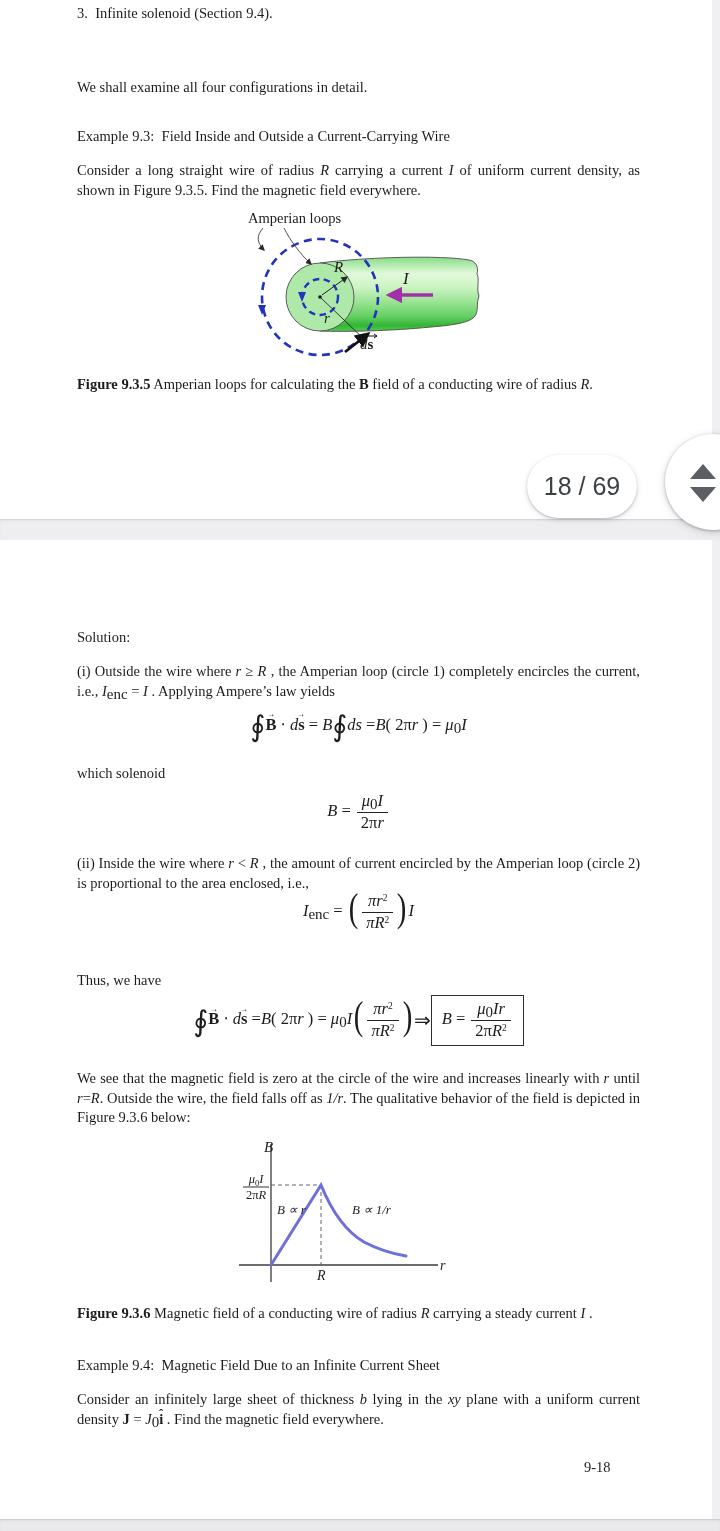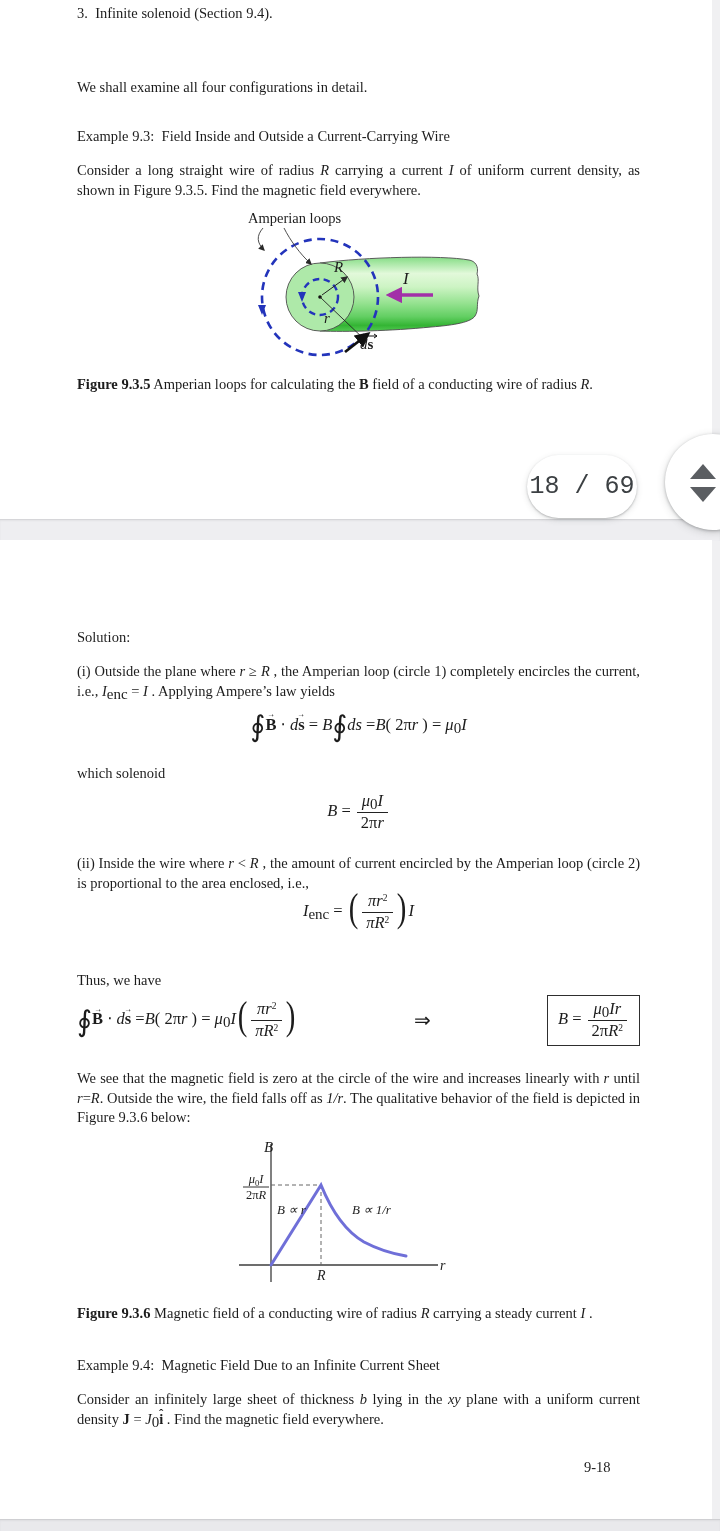--- a/index.html
+++ b/index.html
@@ -17,32 +17,32 @@
   i,.it{font-style:italic}
   sub{font-size:15px;vertical-align:-3px;line-height:0}
   sup{font-size:9.5px;vertical-align:5px;line-height:0}
   .eq{text-align:center;font-size:16.5px}
   .oint{font-size:1.75em;vertical-align:-0.22em;line-height:0}
   .frac{display:inline-block;vertical-align:middle;text-align:center;line-height:1.15;margin:0 2px}
   .frac .num{display:block;border-bottom:1px solid #222;padding:0 4px 1px}
   .frac .den{display:block;padding:1px 4px 0}
   .bp{font-size:40px;line-height:0;vertical-align:-0.12em;display:inline-block;transform:scaleX(.72)}
   .eqbox{display:inline-block;border:1.5px solid #2e2e2e;padding:4px 10px}
-  .eqrow{display:flex;align-items:center;justify-content:space-between}
+  .eqrow{display:flex;align-items:center;justify-content:center}
   .vec{position:relative;display:inline-block;font-weight:bold}
   .vec::after{content:"→";position:absolute;left:50%;top:-0.70em;
       transform:translateX(-50%) scaleX(.8);font-size:.58em;font-weight:normal;font-style:normal}
   .hat{position:relative;display:inline-block;font-weight:bold}
   .hat::after{content:"ˆ";position:absolute;left:50%;top:-0.42em;transform:translateX(-50%);font-size:.9em}
   .imp{font-size:20px}
   svg text{font-family:"Liberation Serif",serif;fill:#1c1c1c}
   .pill{position:absolute;left:527px;top:455px;width:110px;height:63px;border-radius:32px;
         background:#fff;box-shadow:0 1px 2px rgba(60,64,67,.30),0 2px 6px rgba(60,64,67,.15);
         z-index:20;display:flex;align-items:center;justify-content:center;
-        font-family:Liberation Mono, monospace;font-size:25px;color:#3c4043}
+        font-family:Liberation Sans, sans-serif;font-size:25px;color:#3c4043}
   .fab{position:absolute;left:665px;top:434px;width:96px;height:96px;border-radius:50%;
        background:#fff;box-shadow:0 1px 3px rgba(60,64,67,.35),0 2px 8px rgba(60,64,67,.20);z-index:20}
   .tri{position:absolute;left:25px;width:0;height:0;
        border-left:13px solid transparent;border-right:13px solid transparent;cursor:pointer}
   .tri.up{top:30px;border-bottom:15px solid #5b5e62}
   .tri.down{top:53px;border-top:15px solid #5b5e62}
 </style>
 </head>
 <body>
 
@@ -99,21 +99,21 @@
     </svg>
 
     <div class="para" style="top:375px"><b>Figure 9.3.5</b><span> Amperian loops for calculating the </span><span class="vec">B</span><span>  field of a conducting wire of radius </span><i>R</i><span>.</span></div>
   </section>
 
   <div class="sep" style="top:519px;height:21px"></div>
 
   <section class="page page2">
     <div class="line bold" style="top:88px">Solution:</div>
 
-    <div class="para" style="top:122px"><span>(i) Outside the plane where </span><i>r</i><span> ≥ </span><i>R</i><span> , the Amperian loop (circle 1) completely encircles the current, i.e., </span><i>I</i><sub>enc</sub><span> = </span><i>I</i><span> . Applying Ampere’s law yields</span></div>
+    <div class="para" style="top:122px"><span>(i) Outside the wire where </span><i>r</i><span> ≥ </span><i>R</i><span> , the Amperian loop (circle 1) completely encircles the current, i.e., </span><i>I</i><sub>enc</sub><span> = </span><i>I</i><span> . Applying Ampere’s law yields</span></div>
 
     <div class="eq" style="top:175px"><span class="oint">∮</span><span class="vec">B</span><span> ⋅ </span><i>d</i><span class="vec">s</span><span> = </span><i>B</i><span class="oint">∮</span><i>ds</i><span> =</span><i>B</i><span>( </span><span>2π</span><i>r</i><span> ) = </span><i>μ</i><sub>0</sub><i>I</i></div>
 
     <div class="line" style="top:224px">which solenoid</div>
 
     <div class="eq" style="top:252px"><i>B</i><span> = </span><span class="frac"><span class="num"><i>μ</i><sub>0</sub><i>I</i></span><span class="den"><span>2π</span><i>r</i></span></span></div>
 
     <div class="para" style="top:314px"><span>(ii) Inside the wire where </span><i>r</i><span> &lt; </span><i>R</i><span> , the amount of current encircled by the Amperian loop (circle 2) is proportional to the area enclosed, i.e.,</span></div>
 
     <div class="eq" style="top:352px"><i>I</i><sub>enc</sub><span> = </span><span class="bp">(</span><span class="frac"><span class="num"><i>π</i><i>r</i><sup>2</sup></span><span class="den"><i>π</i><i>R</i><sup>2</sup></span></span><span class="bp">)</span><i>I</i></div>

